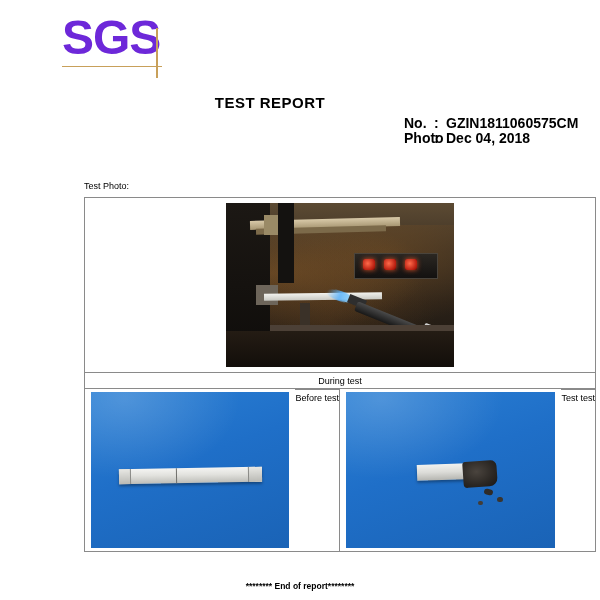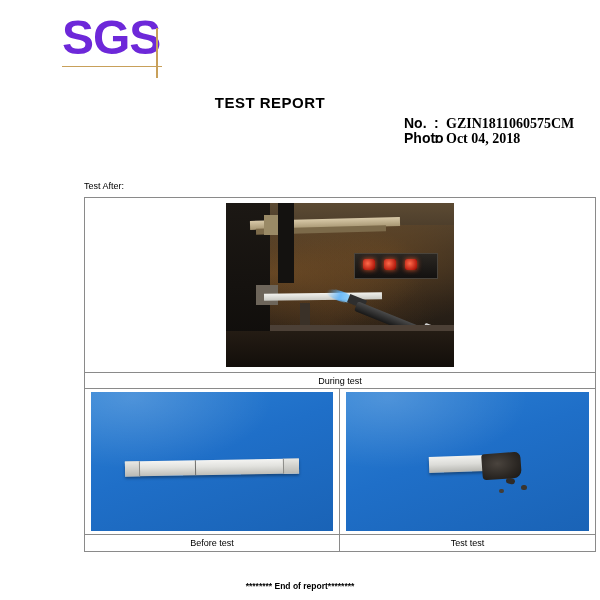--- a/index.html
+++ b/index.html
@@ -74,21 +74,20 @@
     display: flex;
   }
   .meta-label {
     width: 30px;
   }
   .meta-colon {
     width: 12px;
   }
   .meta-value {
     white-space: nowrap;
-    font-family: Liberation Serif, serif;
   }
 
   
   .photo-label {
     position: absolute;
     left: 84px;
     top: 181px;
     font-size: 9px;
   }
 
@@ -119,21 +118,21 @@
     box-sizing: border-box;
   }
   .row-bottom {
     display: flex;
     height: 162px;
   }
   .half {
     width: 50%;
     box-sizing: border-box;
     display: flex;
-    flex-direction: column;
+    flex-direction: row;
   }
   .half-left {
     border-right: 1px solid #8a8a8a;
   }
   .half-img {
     flex: 1;
     display: flex;
     align-items: center;
     justify-content: center;
     padding: 3px 6px;
@@ -386,25 +385,25 @@
 
 <div class="meta">
   <div class="meta-row">
     <span class="meta-label">No.</span>
     <span class="meta-colon">:</span>
     <span class="meta-value">GZIN1811060575CM</span>
   </div>
   <div class="meta-row">
     <span class="meta-label">Photo</span>
     <span class="meta-colon">:</span>
-    <span class="meta-value">Oct 04, 2018</span>
+    <span class="meta-value">Dec 04, 2018</span>
   </div>
 </div>
 
-<div class="photo-label">Test After:</div>
+<div class="photo-label">Test Photo:</div>
 
 <div class="photo-table">
 
   <div class="row-top">
     <div class="img-during">
       <div class="d-wall"></div>
       <div class="d-rust"></div>
       <div class="d-darkpanel"></div>
       <div class="d-topbar"></div>
       <div class="d-topbar2"></div>

